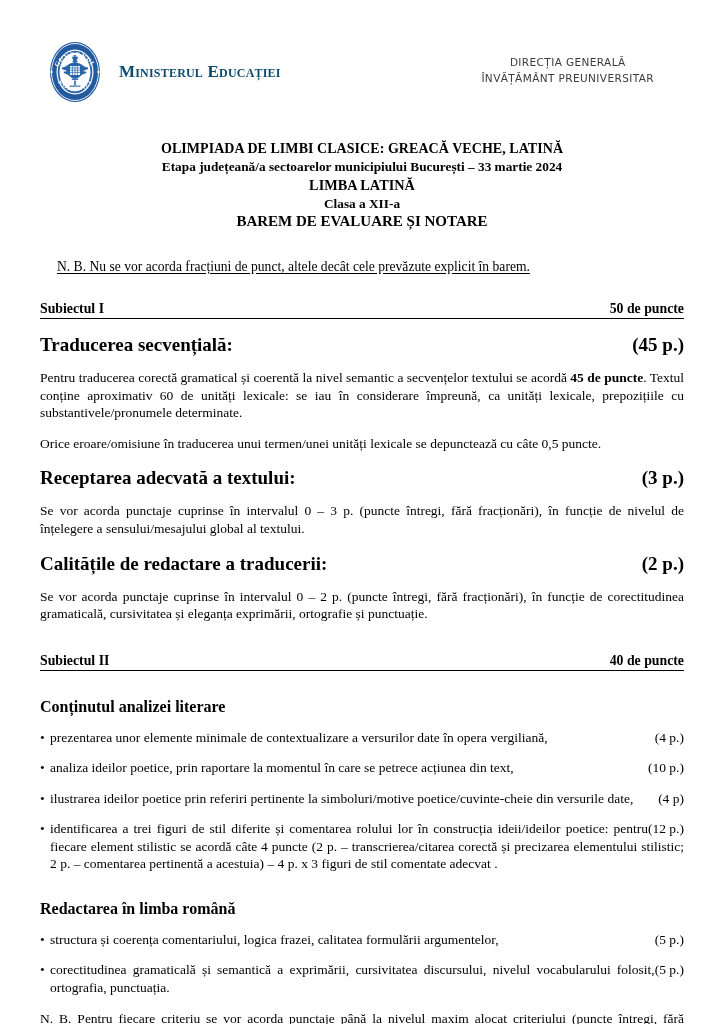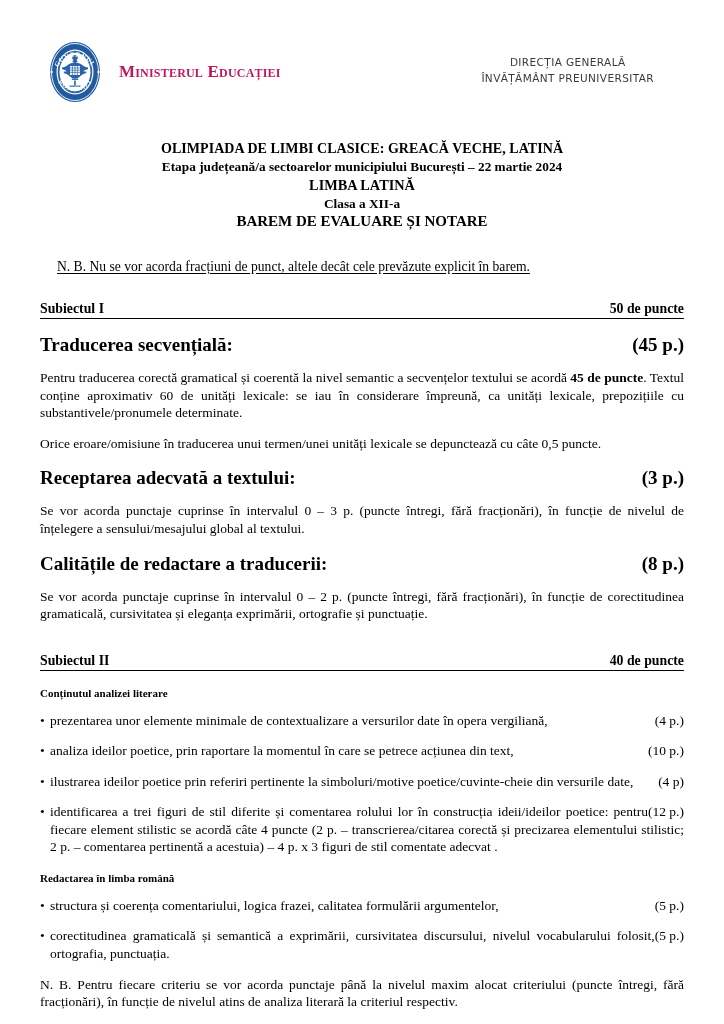--- a/index.html
+++ b/index.html
@@ -43,21 +43,21 @@
     flex: 0 0 60px;
     position: relative;
   }
   .seal svg { display: block; }
   .ministry-name {
     font-family: "Liberation Serif", "DejaVu Serif", serif;
     font-variant: small-caps;
     font-weight: bold;
     font-size: 17px;
     letter-spacing: 0.2px;
-    color: #be185d;
+    color: #0c4a6e;
     margin-left: 14px;
     white-space: nowrap;
   }
   .dept-block {
     margin-left: auto;
     margin-right: 30px;
     text-align: center;
     padding-top: 16px;
     font-family: "DejaVu Sans", "Liberation Sans", sans-serif;
     font-size: 10.5px;
@@ -101,23 +101,23 @@
   .subhead {
     margin-top: 15px;
     display: flex;
     justify-content: space-between;
     align-items: baseline;
     font-weight: bold;
     font-size: 19px;
   }
   .subhead .pts { font-weight: bold; }
   .plain-head {
-    margin-top: 16px;
-    font-weight: bold;
-    font-size: 11px;
+    margin-top: 27px;
+    font-weight: bold;
+    font-size: 16px;
   }
   p.body {
     margin: 13px 0 0 0;
     font-size: 13.5px;
     line-height: 1.30;
     text-align: justify;
   }
   p.body.nj { text-align: left; }
   .bullet {
     margin: 13px 0 0 0;
@@ -197,21 +197,21 @@
     </div>
 
     <div class="dept-block">
       <div>DIRECȚIA GENERALĂ</div>
       <div>ÎNVĂȚĂMÂNT PREUNIVERSITAR</div>
     </div>
   </div>
 
   <div class="title-block">
     <div class="title-line-1">OLIMPIADA DE LIMBI CLASICE: GREACĂ VECHE, LATINĂ</div>
-    <div class="title-line-2">Etapa județeană/a sectoarelor municipiului București – 22 martie 2024</div>
+    <div class="title-line-2">Etapa județeană/a sectoarelor municipiului București – 33 martie 2024</div>
     <div class="title-line-3">LIMBA LATINĂ</div>
     <div class="title-line-4">Clasa a XII-a</div>
     <div class="title-line-5">BAREM DE EVALUARE ȘI NOTARE</div>
   </div>
 
   <div>
     <div class="nb-note">N. B. Nu se vor acorda fracțiuni de punct, altele decât cele prevăzute explicit în barem.</div>
   </div>
 
   <div class="section-head">
@@ -227,21 +227,21 @@
   <p class="body nj">Orice eroare/omisiune în traducerea unui termen/unei unități lexicale se depunctează cu câte 0,5 puncte.</p>
 
   <div class="subhead">
     <span>Receptarea adecvată a textului:</span>
     <span class="pts">(3 p.)</span>
   </div>
   <p class="body">Se vor acorda punctaje cuprinse în intervalul 0 – 3 p. (puncte întregi, fără fracționări), în funcție de nivelul de înțelegere a sensului/mesajului global al textului.</p>
 
   <div class="subhead">
     <span>Calitățile de redactare a traducerii:</span>
-    <span class="pts">(8 p.)</span>
+    <span class="pts">(2 p.)</span>
   </div>
   <p class="body">Se vor acorda punctaje cuprinse în intervalul 0 – 2 p. (puncte întregi, fără fracționări), în funcție de corectitudinea gramaticală, cursivitatea și eleganța exprimării, ortografie și punctuație.</p>
 
   <div class="section-head" style="margin-top:30px;">
     <span>Subiectul II</span>
     <span>40 de puncte</span>
   </div>
 
   <div class="plain-head">Conținutul analizei literare</div>
 

